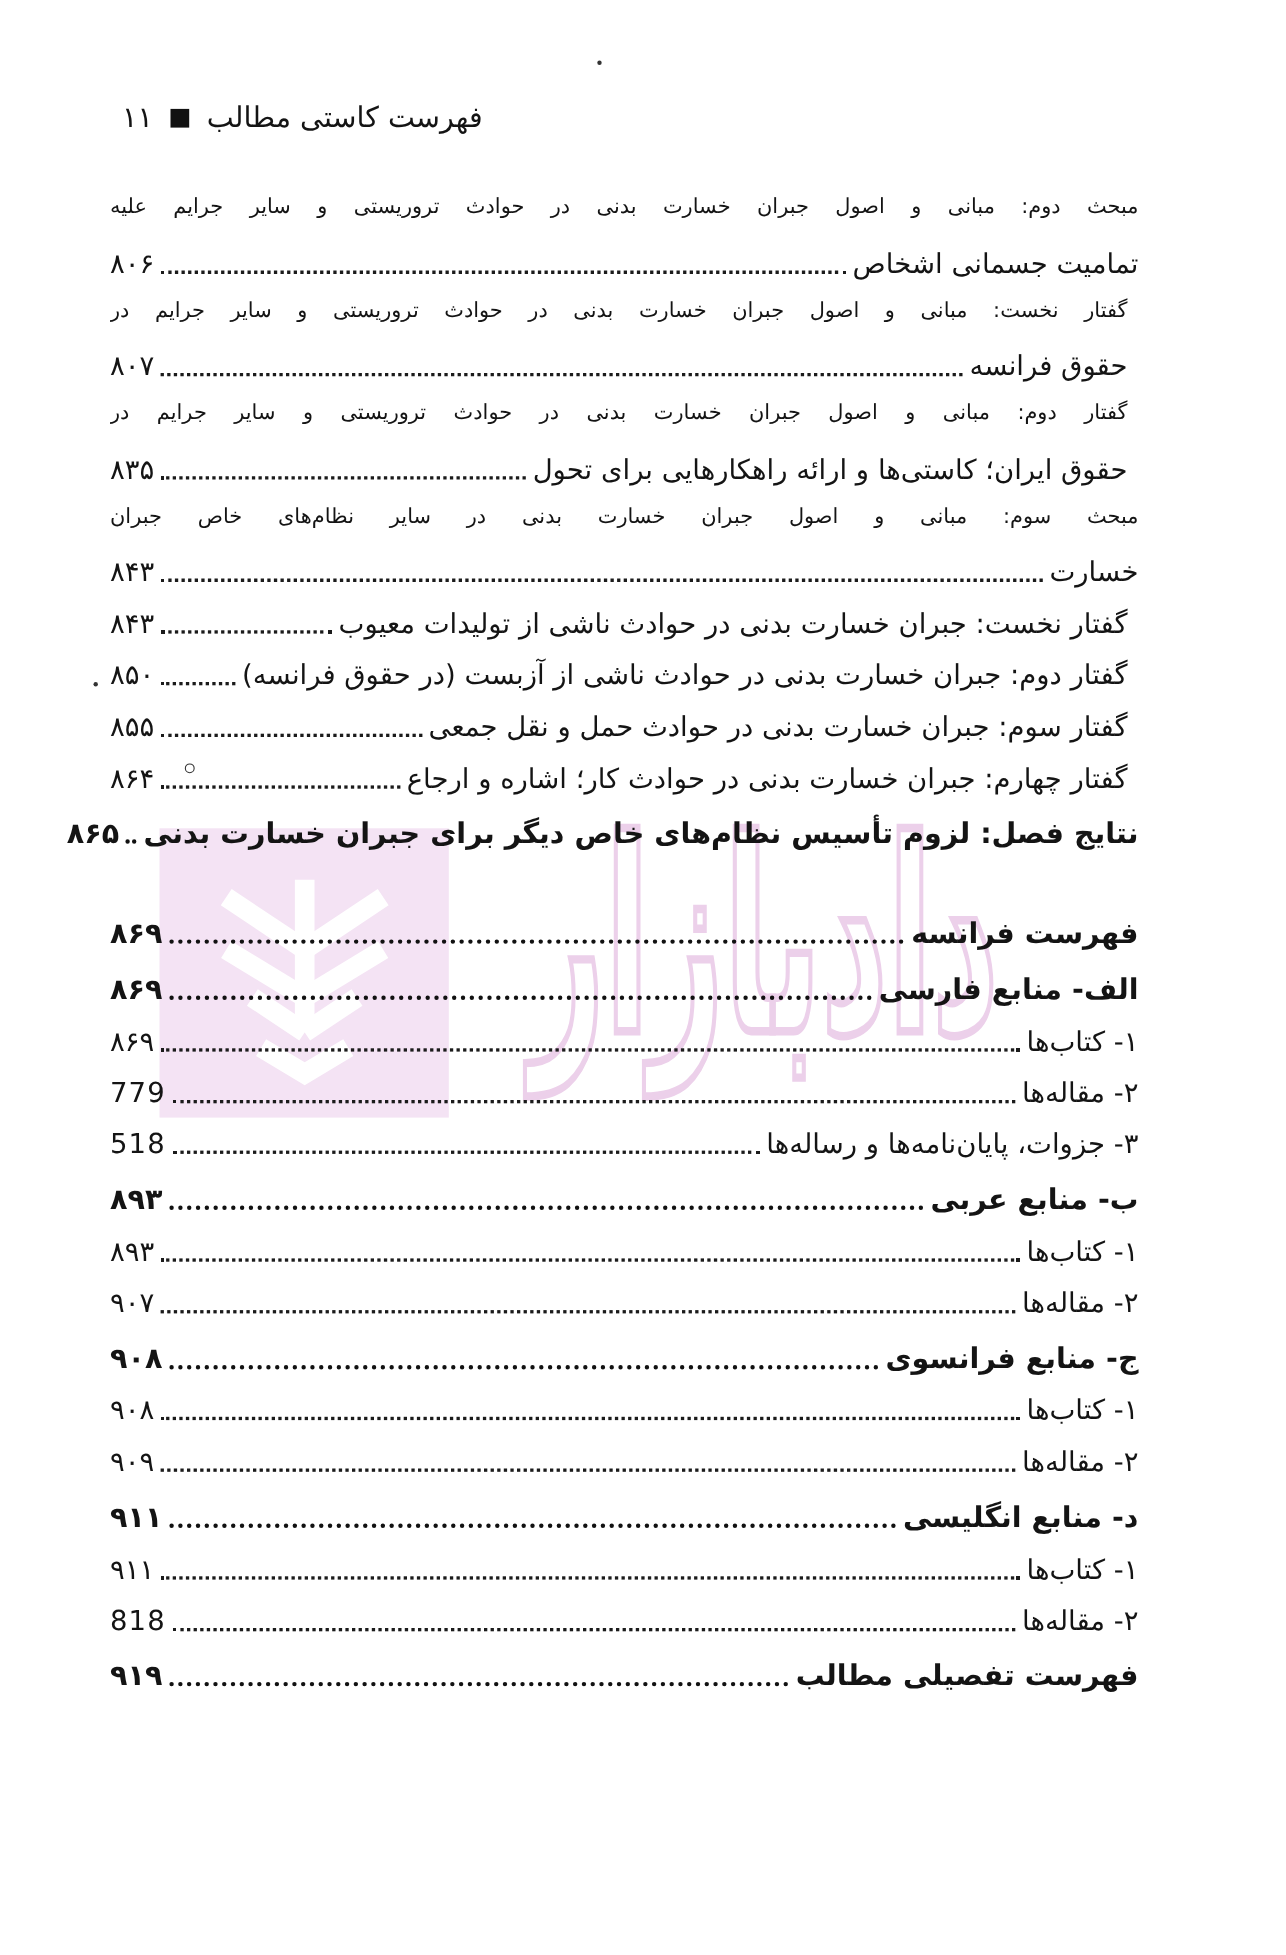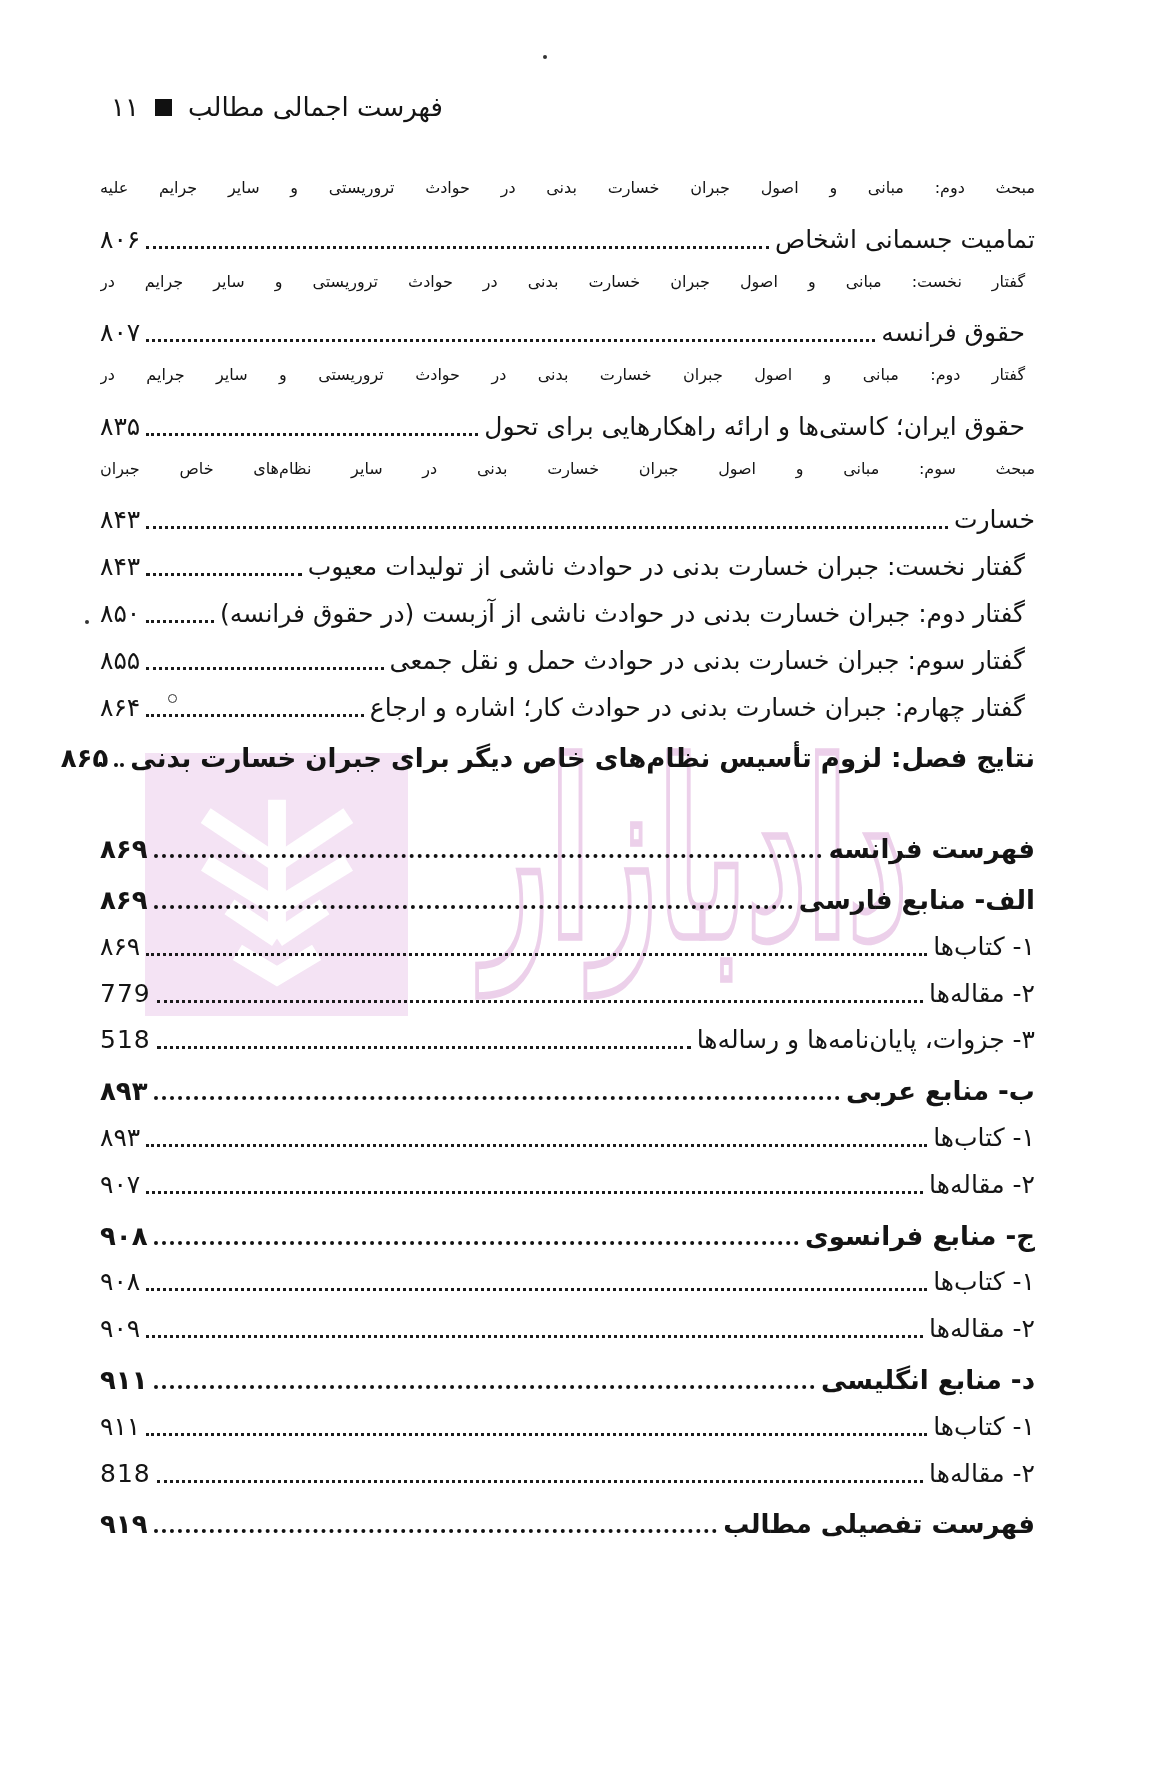--- a/index.html
+++ b/index.html
@@ -35,21 +35,21 @@
     font-size:26px;
   }
   .header .sq{width:17px;height:17px;background:#111;flex:0 0 auto;}
   
   .toc{position:absolute;left:100px;right:134px;top:168px;z-index:1;}
   .row{margin:0;}
   .row.bold{font-weight:bold;margin-top:4px;}
   .row.gap{margin-top:44px;}
   .row.indent .j1,.row.indent .line{padding-right:10px;}
   .j1{
-    direction:rtl;font-size:16px;line-height:40px;height:46.8px;
+    direction:rtl;font-size:19px;line-height:40px;height:46.8px;
     text-align:justify;text-align-last:justify;
     overflow:hidden;box-sizing:border-box;
   }
   .line{
     direction:rtl;display:flex;align-items:flex-end;
     height:46.8px;box-sizing:border-box;padding-bottom:5px;
     font-size:25px;line-height:34px;
   }
   .row.bold .line{font-size:26px;}
   .t{white-space:nowrap;}
@@ -81,21 +81,21 @@
           <path d="M26,66 L50,82"></path>
             <path d="M74,66 L50,82"></path>
           <path d="M30,89 L50,101 L70,89"></path>
         </g>
       </svg>
     </div>
     <div class="wm-text" id="wm-text" style="-webkit-text-stroke: 6px rgb(236, 208, 234);">دادبازار</div>
   </div>
 
   <div class="header">
-    <span>فهرست اجمالی مطالب</span>
+    <span>فهرست کاستی مطالب</span>
     <span class="sq"></span>
     <span>۱۱</span>
   </div>
 
   <div class="toc" id="toc">
       <div class="row">
       <div class="j1">مبحث دوم: مبانی و اصول جبران خسارت بدنی در حوادث تروریستی و سایر جرایم علیه</div>
       <div class="line">
         <span class="t">تمامیت جسمانی اشخاص</span>
         <span class="leader"></span>

